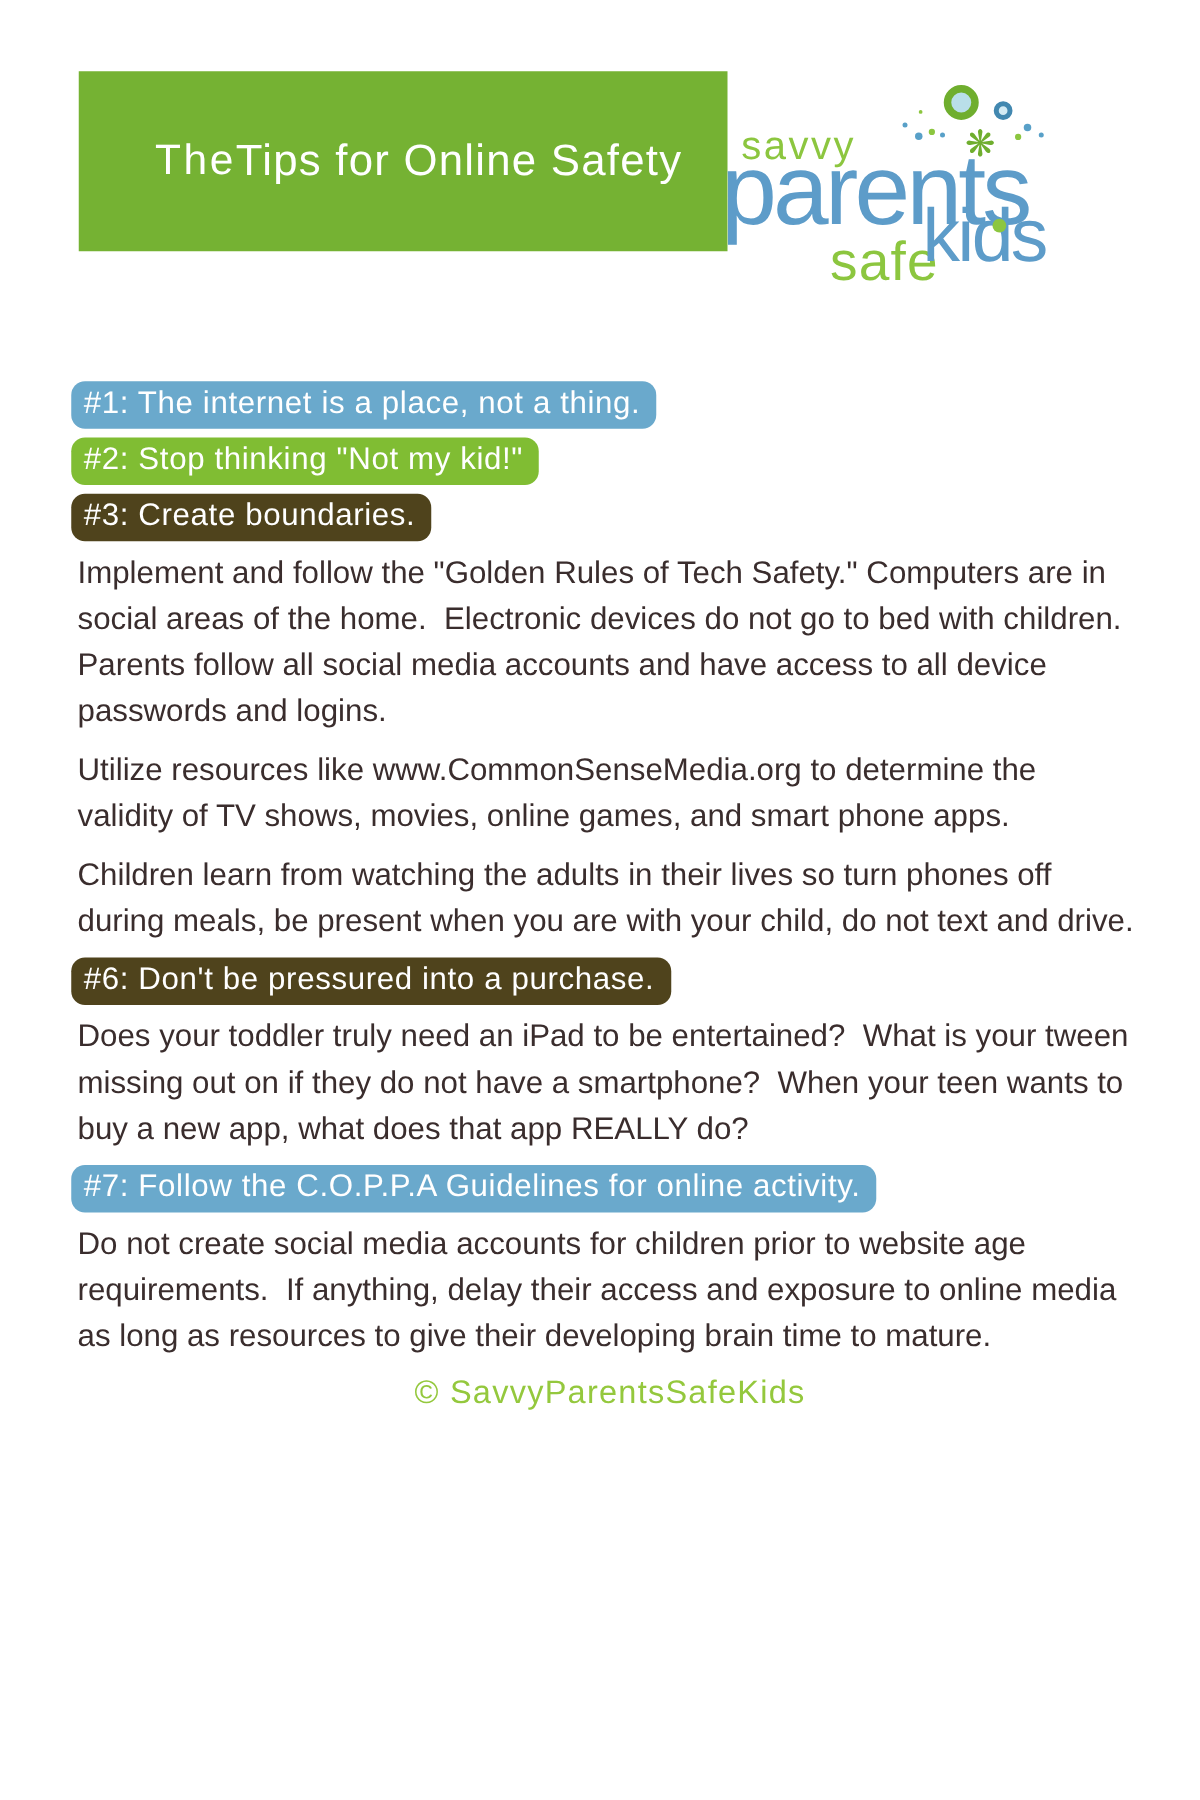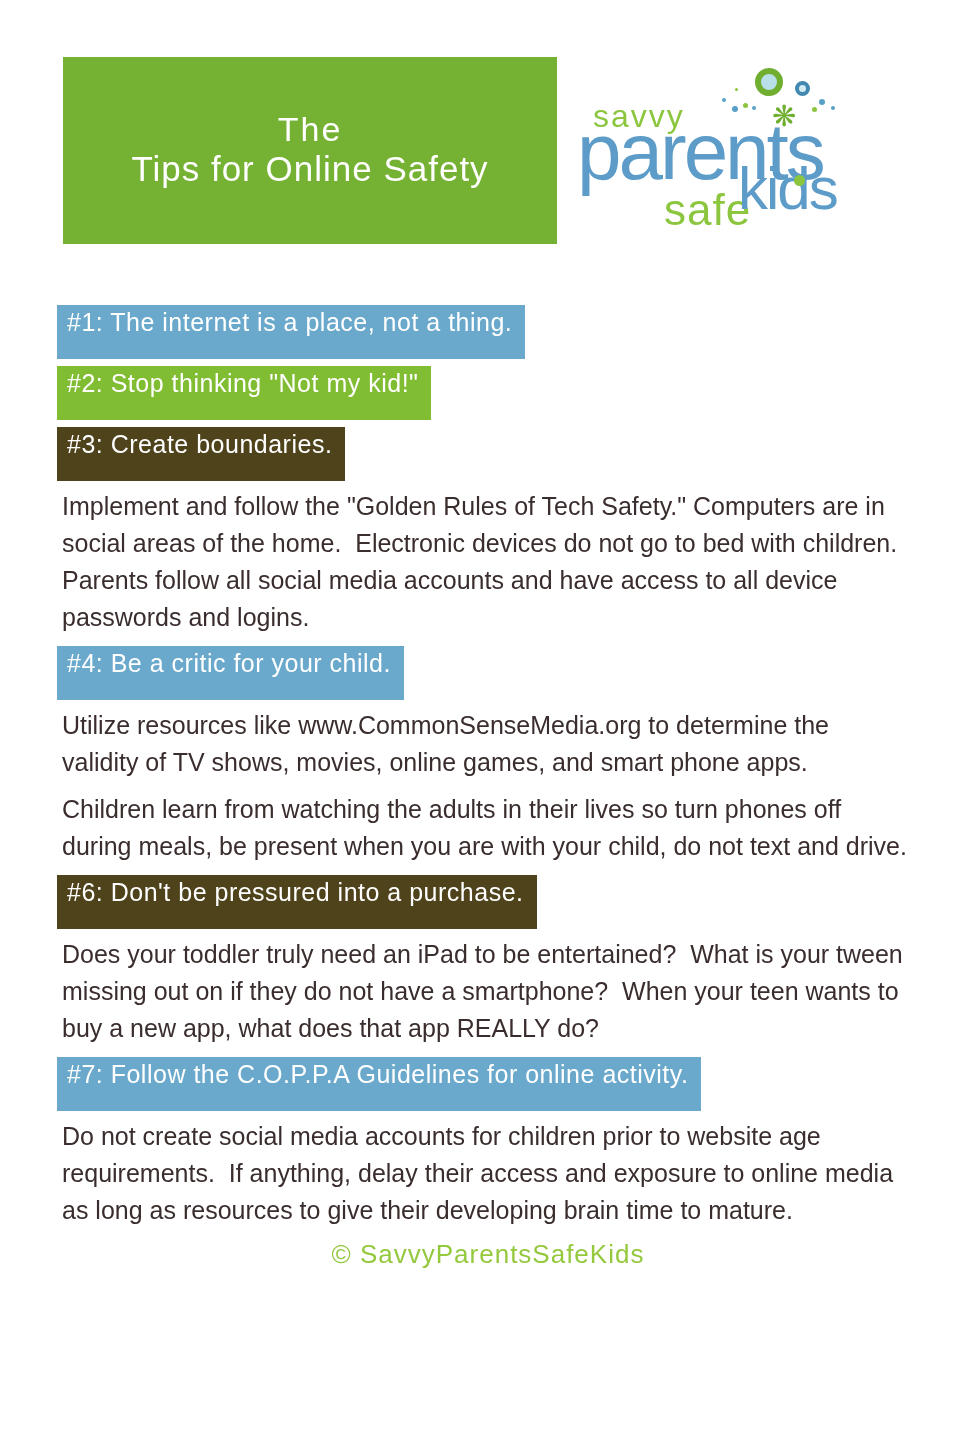--- a/index.html
+++ b/index.html
@@ -7,24 +7,24 @@
     width: 960px; height: 1440px;
     background: #ffffff;
     position: relative;
     font-family: "Liberation Sans", sans-serif;
     overflow: hidden;
   }
 
   
   .title-card {
     position: absolute; left: 63px; top: 57px;
-    width: 494px; height: 187px;
-    display: flex; flex-direction: column;
+    width: 494px; height: 144px;
+    display: flex; flex-direction: row;
     align-items: center; justify-content: center;
-    text-align: center; color: #ffffff;
+    text-align: center; color: #ffffff; padding-left: 25px;
   }
   .title-line1 { font-size: 34px; line-height: 1.1; letter-spacing: 2px; }
   .title-line2 { font-size: 58px; line-height: 1.15; letter-spacing: 5px; margin: 4px 0 2px; }
   .title-line3 { font-size: 35px; line-height: 1.2; letter-spacing: 1px; }
 
   
   .logo { position: absolute; left: 575px; top: 60px; width: 345px; height: 200px; }
   .logo span { position: absolute; line-height: 1; white-space: nowrap; }
   .lg-savvy   { left: 18px;  top: 40px;  font-size: 32px; letter-spacing: 2px; }
   .lg-parents { left: 2px;   top: 52px;  font-size: 80px; letter-spacing: -3px; }
@@ -47,23 +47,24 @@
   .d7 { left: 256px; top: 46px; width: 4px; height: 4px; }
   .d8 { left: 160px; top: 28px; width: 3px; height: 3px; }
   .kids-i-dot { left: 219px; top: 115px; width: 11px; height: 11px; background: #8cc63f; }
 
   
   .tips { position: absolute; left: 57px; top: 305px; width: 862px; }
   .tip-header {
     display: inline-block;
     color: #ffffff;
     font-size: 25px; line-height: 1;
-    padding: 5px 13px 24px 10px;
+    padding: 5px 13px 8px 10px;
     margin: 0 0 7px 0;
     letter-spacing: 0.5px;
+    border-radius: 11px;
   }
   .tip-body {
     font-size: 25px; line-height: 37px;
     color: #3a2d2d;
     margin: 0 0 10px 5px;
     width: 848px;
     white-space: pre-wrap;
   }
 
   
@@ -110,21 +111,20 @@
   <div class="tip">
     <div class="tip-header" style="background-color: rgb(128, 189, 51);">#2: Stop thinking "Not my kid!"</div>
   </div>
 
   <div class="tip">
     <div class="tip-header" style="background-color: rgb(79, 67, 28);">#3: Create boundaries.</div>
     <div class="tip-body">Implement and follow the "Golden Rules of Tech Safety." Computers are in social areas of the home.  Electronic devices do not go to bed with children.  Parents follow all social media accounts and have access to all device passwords and logins.</div>
   </div>
 
   <div class="tip">
-    <div class="tip-header" style="background-color: rgb(106, 169, 204);">#4: Be a critic for your child.</div>
     <div class="tip-body">Utilize resources like www.CommonSenseMedia.org to determine the validity of TV shows, movies, online games, and smart phone apps.</div>
   </div>
 
   <div class="tip">
     <div class="tip-body">Children learn from watching the adults in their lives so turn phones off during meals, be present when you are with your child, do not text and drive.</div>
   </div>
 
   <div class="tip">
     <div class="tip-header" style="background-color: rgb(79, 67, 28);">#6: Don't be pressured into a purchase.</div>
     <div class="tip-body">Does your toddler truly need an iPad to be entertained?  What is your tween missing out on if they do not have a smartphone?  When your teen wants to buy a new app, what does that app REALLY do?</div>

